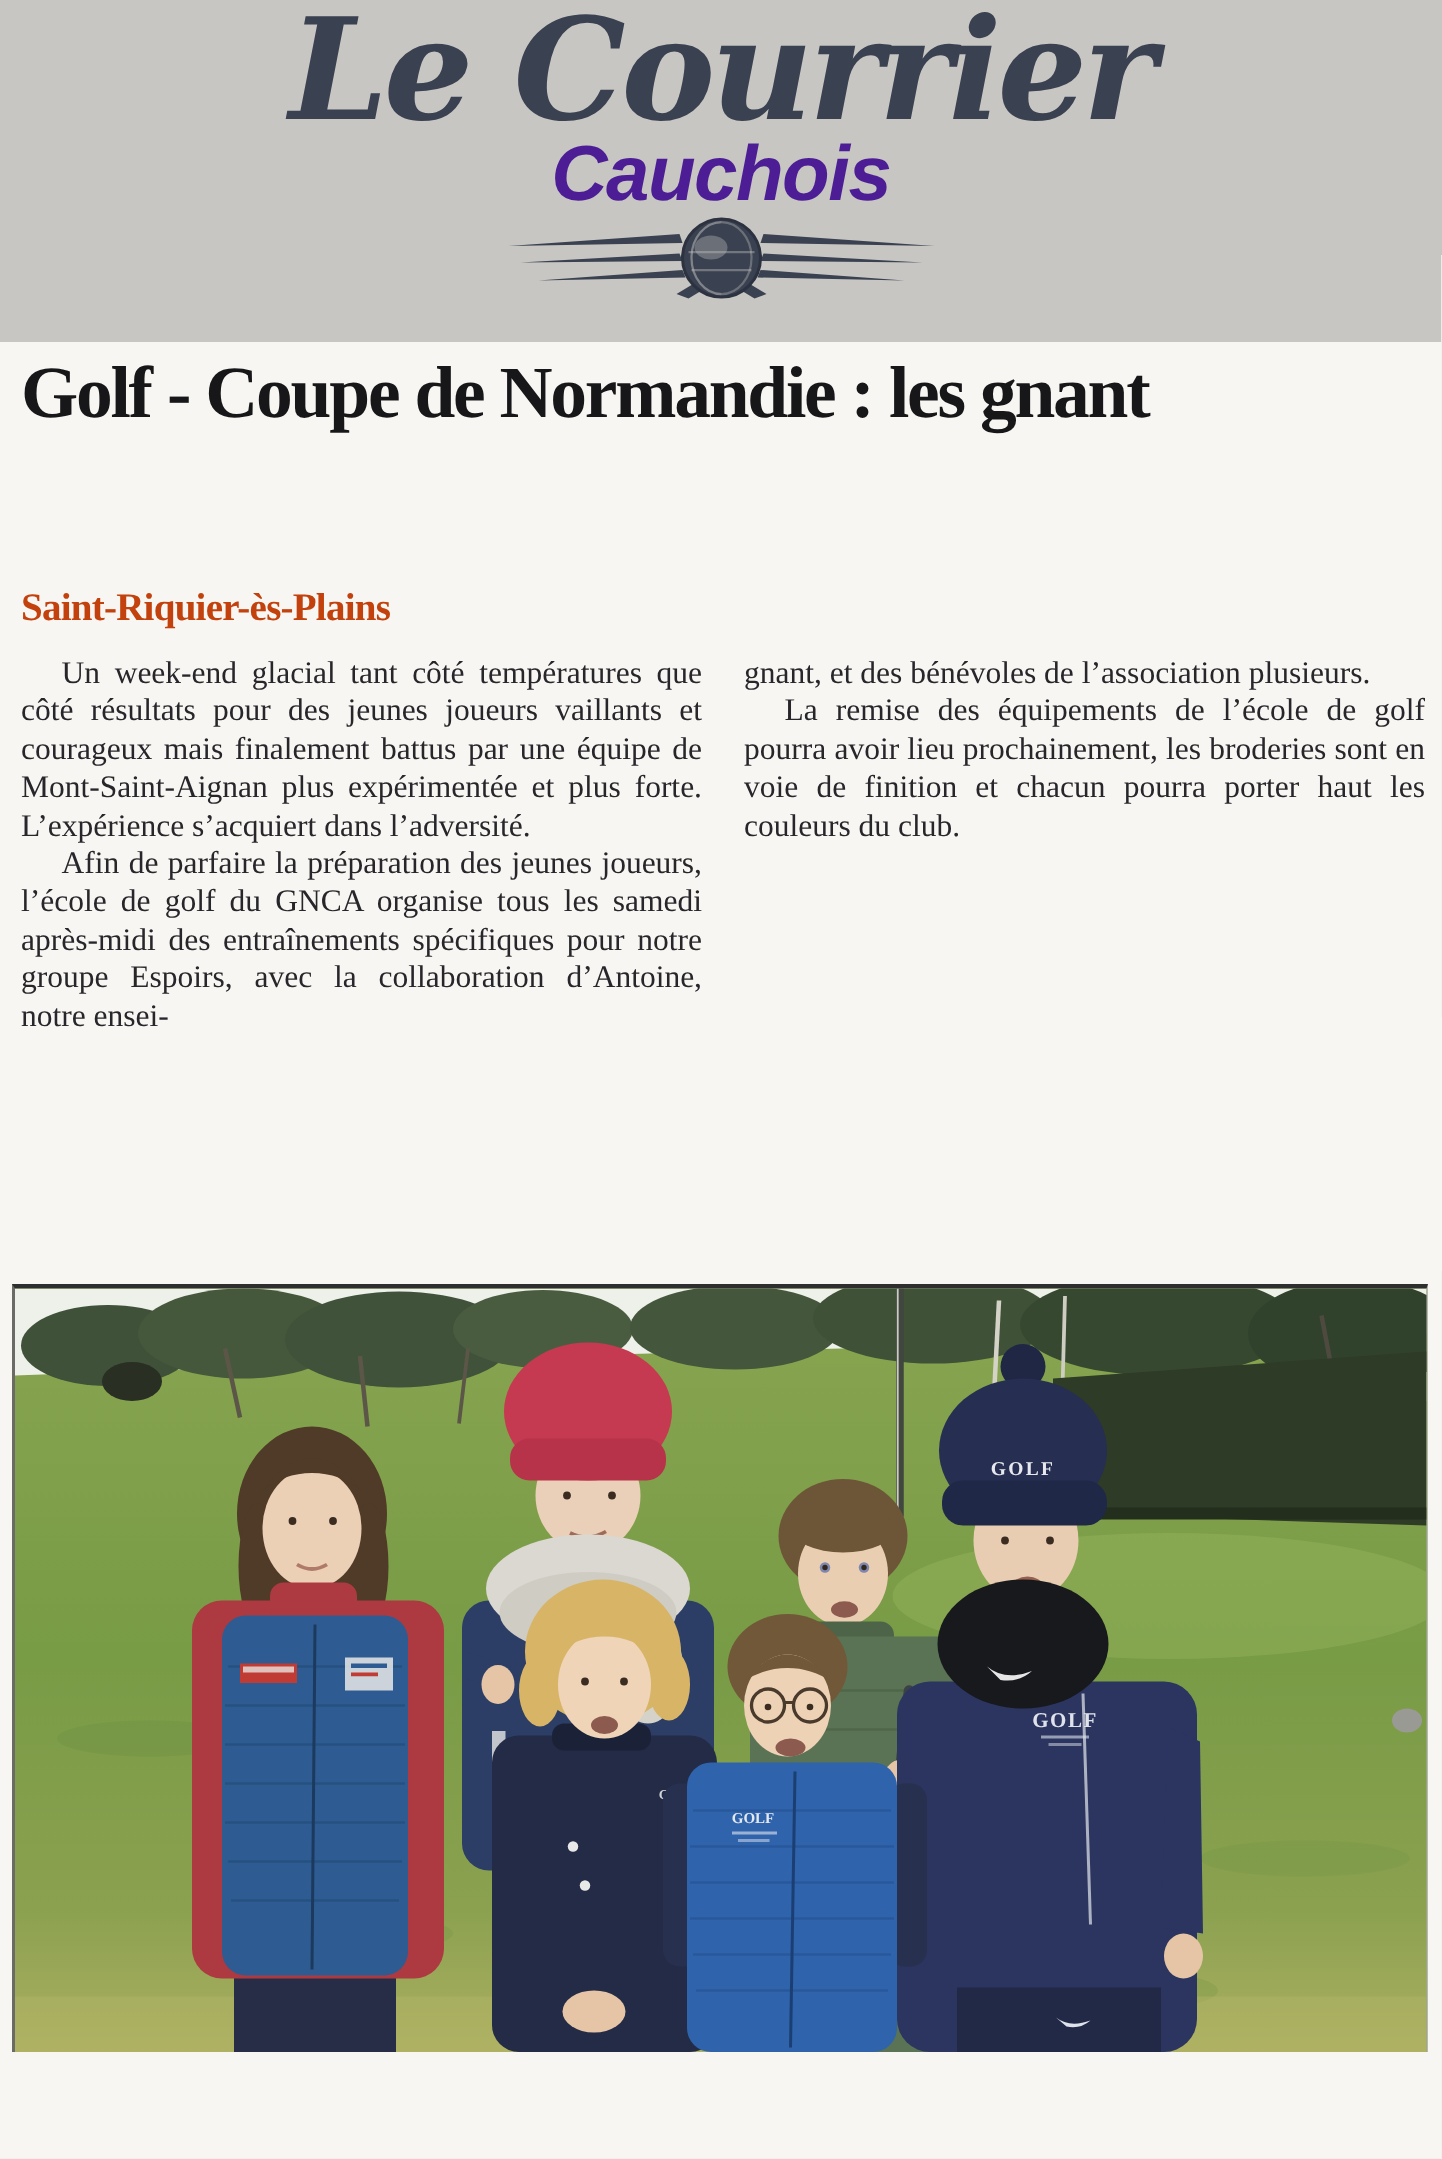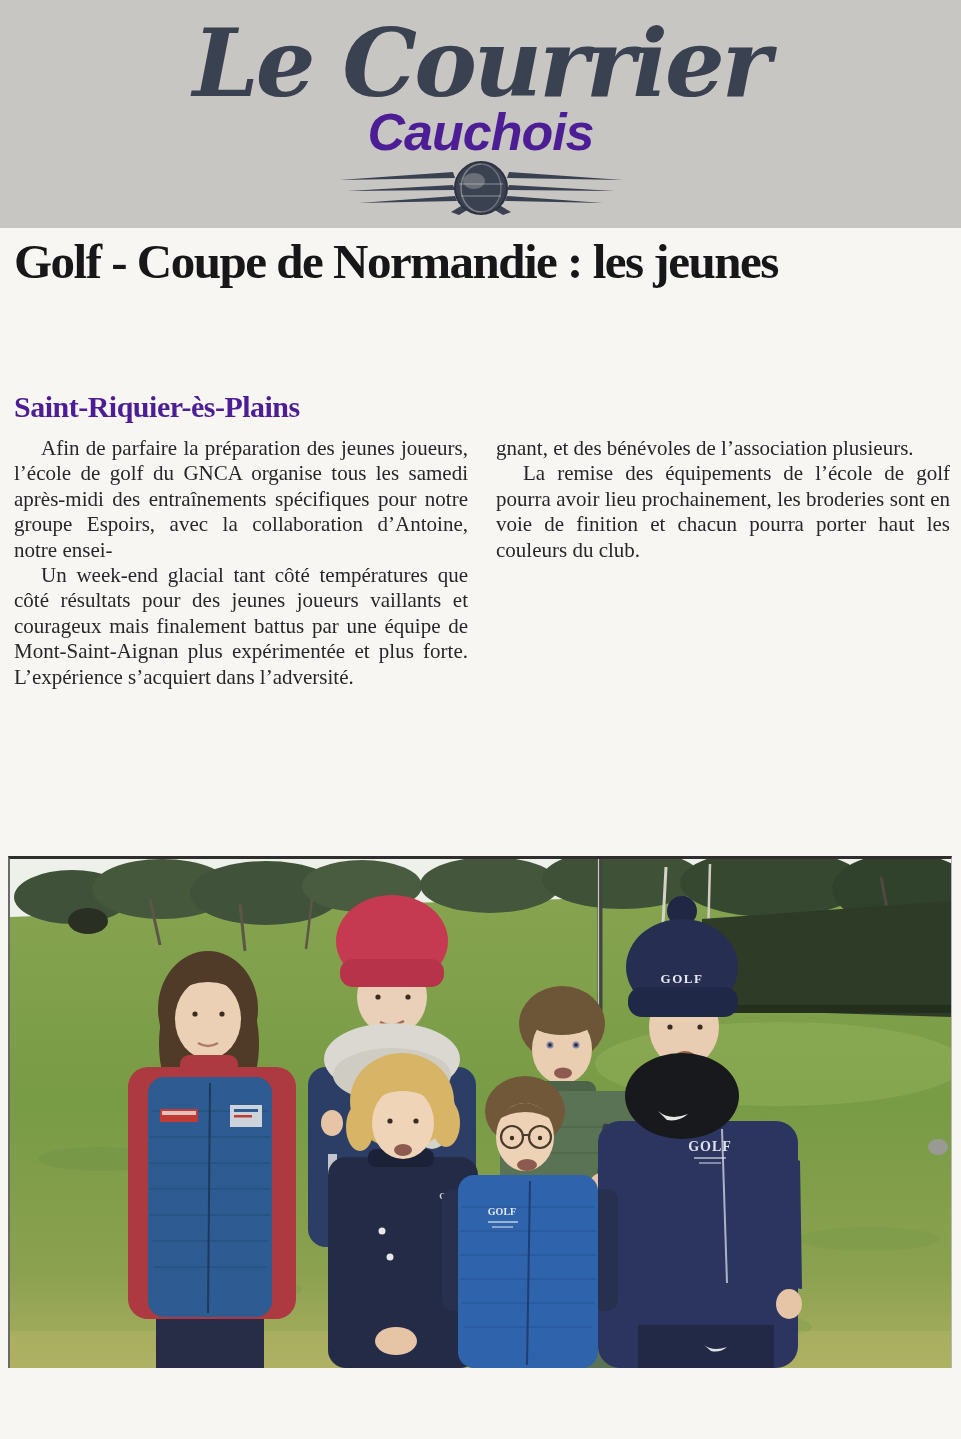--- a/index.html
+++ b/index.html
@@ -7,40 +7,40 @@
   .page{
     position:relative;width:961px;height:1439px;margin:0 auto;
     background:#f8f6f2;overflow:hidden;
   }
   
   .masthead{
     position:absolute;top:0;left:0;width:961px;height:228px;
     background:#c8c6c3;text-align:center;overflow:hidden;
   }
   .masthead-title{
-    margin:0;padding-top:16px;
+    margin:0;
     font-family:"DejaVu Serif", serif;font-style:italic;font-weight:bold;
     font-size:94px;line-height:1.02;letter-spacing:-3px;color:#3a4150;
   }
   .masthead-subtitle{
     margin:-6px 0 0 0;
     font-family:Liberation Sans, sans-serif;font-style:italic;font-weight:bold;
     font-size:52px;line-height:1;letter-spacing:-1px;color:#4c1d95;
   }
   .masthead-emblem{display:block;margin:2px auto 0 auto;}
   
   .headline{
     position:absolute;top:234px;left:14px;width:936px;
     font-weight:bold;color:#17171a;
     font-size:49px;line-height:55px;letter-spacing:-1.5px;
   }
   
   .section-heading{
     position:absolute;top:390px;left:14px;
-    font-weight:bold;color:#4c1d95;font-size:30px;letter-spacing:-0.5px;
+    font-weight:bold;color:#c2410c;font-size:26px;letter-spacing:-0.5px;
   }
   
   .columns{
     position:absolute;top:436px;left:14px;width:936px;
     display:flex;gap:28px;
   }
   .col{width:454px;}
   .col p{
     margin:0;color:#27262a;font-size:21px;line-height:25.4px;
     text-align:justify;
@@ -86,29 +86,29 @@
       <circle cx="150" cy="28" r="26" fill="#3a4150"></circle>
       <circle cx="150" cy="28" r="26" fill="none" stroke="#2c3240" stroke-width="2"></circle>
       <ellipse cx="143" cy="21" rx="11" ry="8" fill="#c8c6c3" opacity="0.35"></ellipse>
       <path d="M150 4 a20 24 0 0 0 0 48" fill="none" stroke="#c8c6c3" stroke-width="1.5" opacity="0.5"></path>
       <path d="M150 4 a20 24 0 0 1 0 48" fill="none" stroke="#c8c6c3" stroke-width="1.5" opacity="0.35"></path>
       <path d="M128 24 h44 M130 36 h40" stroke="#c8c6c3" stroke-width="1.5" opacity="0.4"></path>
     </svg>
   </header>
 
   <div class="headline">
-    <div>Golf - Coupe de Normandie : les jeunes</div>
+    <div>Golf - Coupe de Normandie : les gnant</div>
   </div>
 
   <div class="section-heading">Saint-Riquier-ès-Plains</div>
 
   <div class="columns">
     <div class="col">
+      <p class="indent">Un week-end glacial tant côté températures que côté résultats pour des jeunes joueurs vaillants et courageux mais finalement battus par une équipe de Mont-Saint-Aignan plus expérimentée et plus forte. L’expérience s’acquiert dans l’adversité.</p>
       <p class="indent">Afin de parfaire la préparation des jeunes joueurs, l’école de golf du GNCA organise tous les samedi après-midi des entraînements spécifiques pour notre groupe Espoirs, avec la collaboration d’Antoine, notre ensei-</p>
-      <p class="indent">Un week-end glacial tant côté températures que côté résultats pour des jeunes joueurs vaillants et courageux mais finalement battus par une équipe de Mont-Saint-Aignan plus expérimentée et plus forte. L’expérience s’acquiert dans l’adversité.</p>
     </div>
     <div class="col">
       <p>gnant, et des bénévoles de l’association plusieurs.</p>
       <p class="indent">La remise des équipements de l’école de golf pourra avoir lieu prochainement, les broderies sont en voie de finition et chacun pourra porter haut les couleurs du club.</p>
     </div>
   </div>
 
   <figure class="photo-frame" style="margin:0">
     <svg width="941" height="509" viewBox="0 0 941 509">
       <defs>

